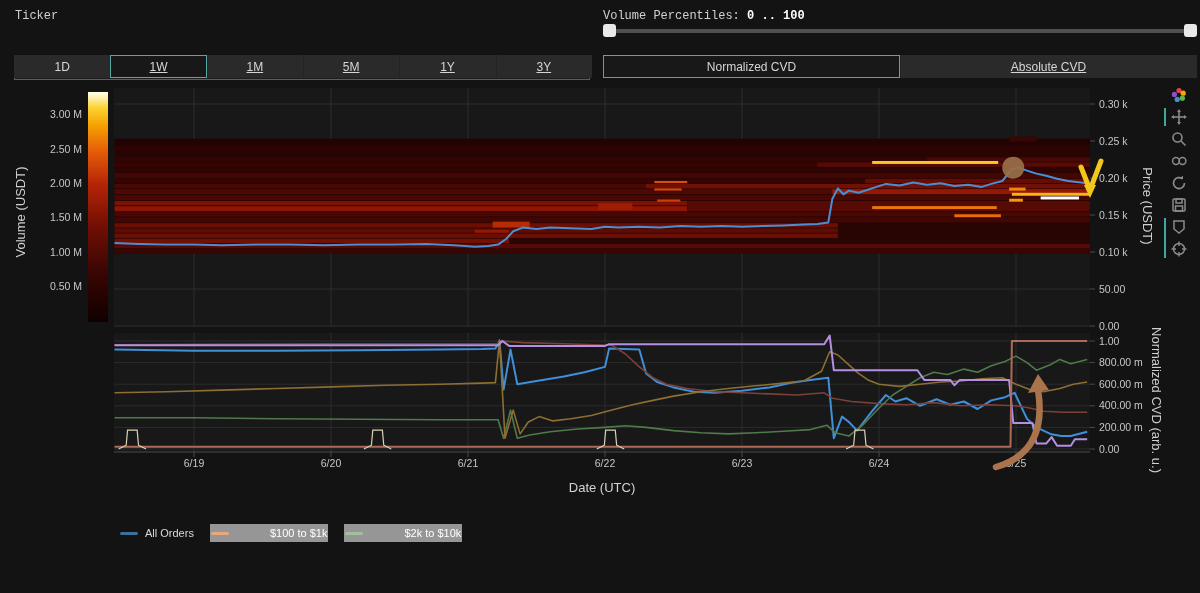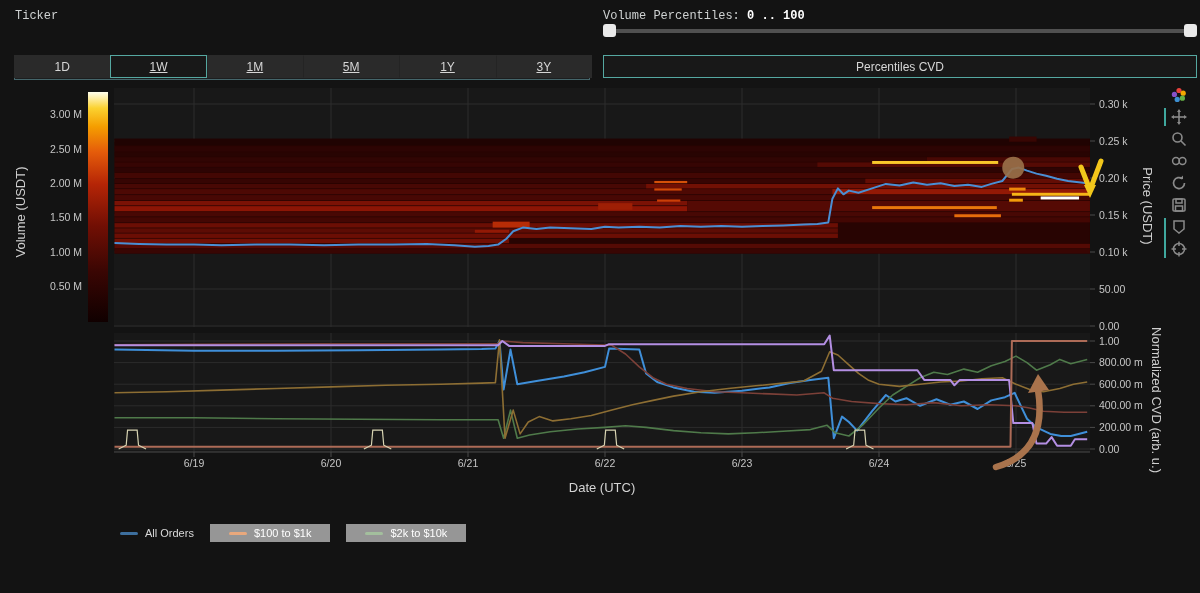--- a/index.html
+++ b/index.html
@@ -42,21 +42,21 @@
   
   #modebar{position:absolute;left:1162px;top:86px;width:30px;height:190px;}
   .mb-icon{display:block;width:18px;height:18px;margin:0 0 4px 8px;cursor:pointer;}
   .mb-bar{position:absolute;left:2px;width:2px;background:#3fa89e;}
   #mb-bar-1{top:22px;height:18px;}
   #mb-bar-2{top:132px;height:40px;}
   
   #legend{position:absolute;left:120px;top:517px;}
   .leg-row{display:flex;align-items:center;gap:16px;height:32px;margin-bottom:26px;}
   .leg-item{display:flex;align-items:center;font-size:11px;color:#d9d9d9;cursor:pointer;}
-  .leg-item.boxed{background:#969696;color:#ffffff;padding:3px 19px;}
+  .leg-item.boxed{background:#969696;color:#ffffff;padding:3px 1px;gap:34px;}
   .leg-dash{display:inline-block;width:18px;height:3px;border-radius:1.5px;margin-right:7px;}
 </style>
 </head>
 <body>
 
 <div id="ticker-label" class="ctl-label">Ticker</div>
 <div id="ticker-box">
   <input id="ticker-input" type="text" value="BCH_USDT" style="">
 </div>
 <div id="range-tabs" class="tabbar">
@@ -71,21 +71,22 @@
 <div id="vp-label" class="ctl-label">
   <span>Volume Percentiles:</span>
   <b>0 .. 100</b>
 </div>
 <div id="slider">
   <div class="track"></div>
   <div class="handle left"></div>
   <div class="handle right"></div>
 </div>
 <div id="cvd-tabs" class="tabbar">
-    <div class="tab selected">Percentiles CVD</div>
+    <div class="tab selected">Normalized CVD</div>
+    <div class="tab">Absolute CVD</div>
   </div>
 
 <svg id="plot-svg" width="1200" height="421" viewBox="0 84 1200 421">
     <defs>
       <clipPath id="clip-main">
         <rect x="114" y="88" width="976" height="239"></rect>
       </clipPath>
       <clipPath id="clip-sub">
         <rect x="114" y="333" width="976" height="119"></rect>
       </clipPath>

